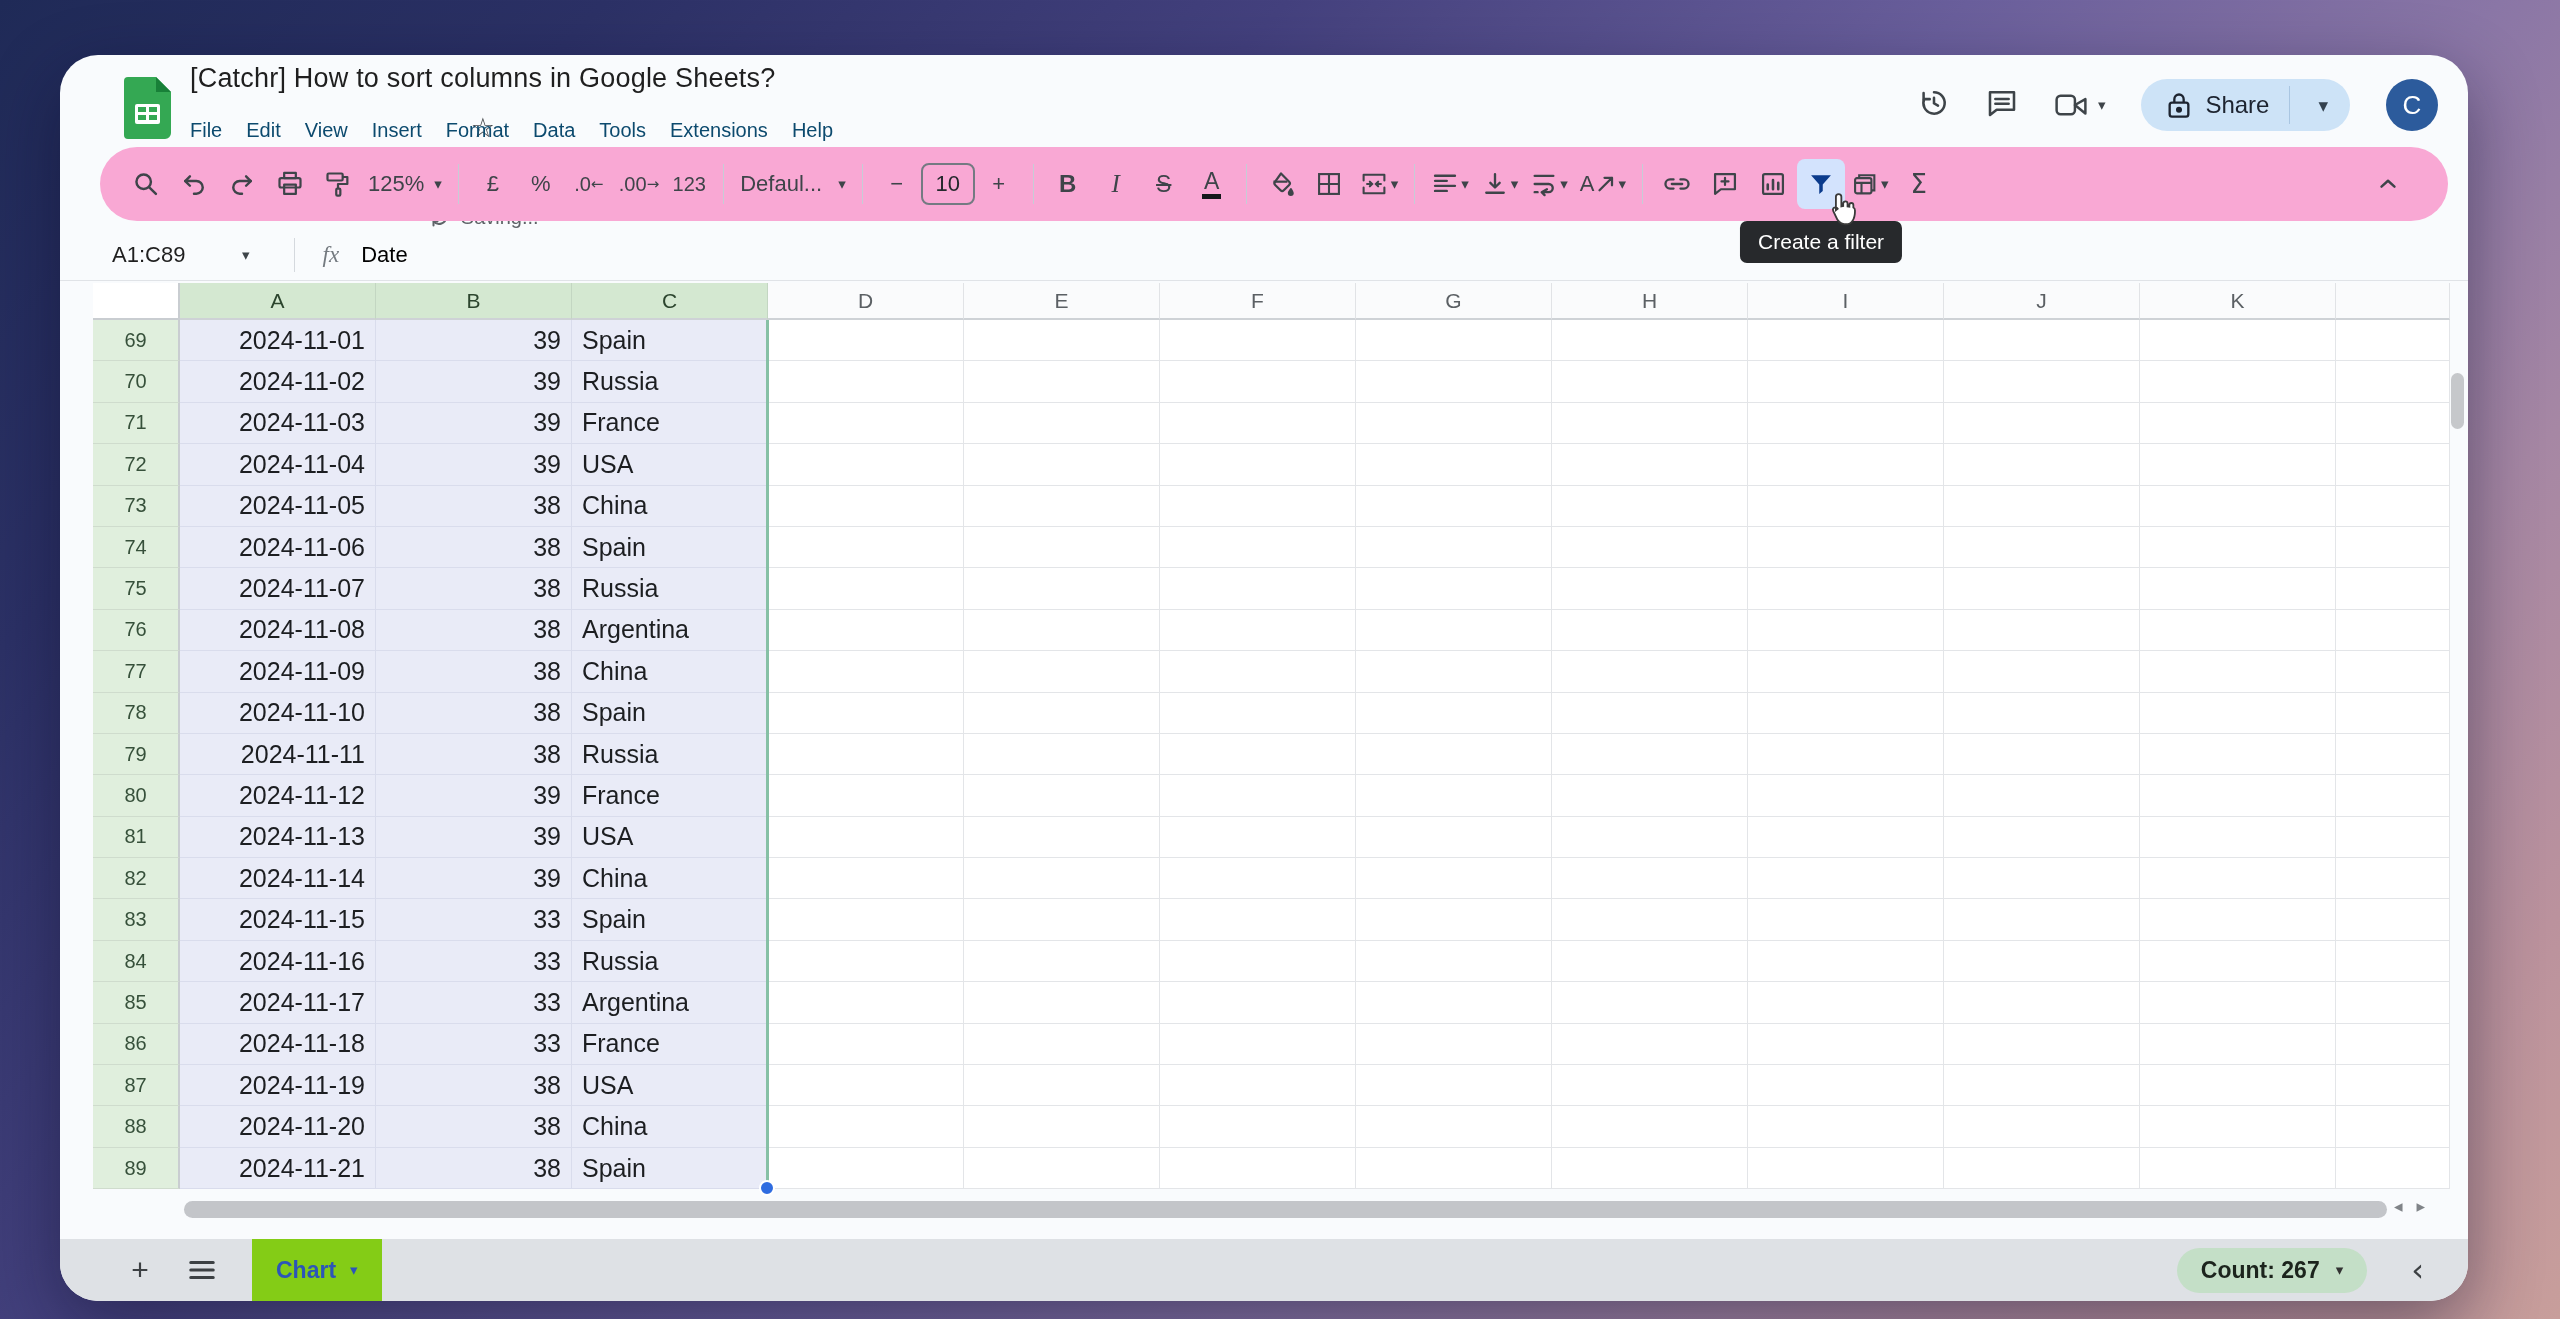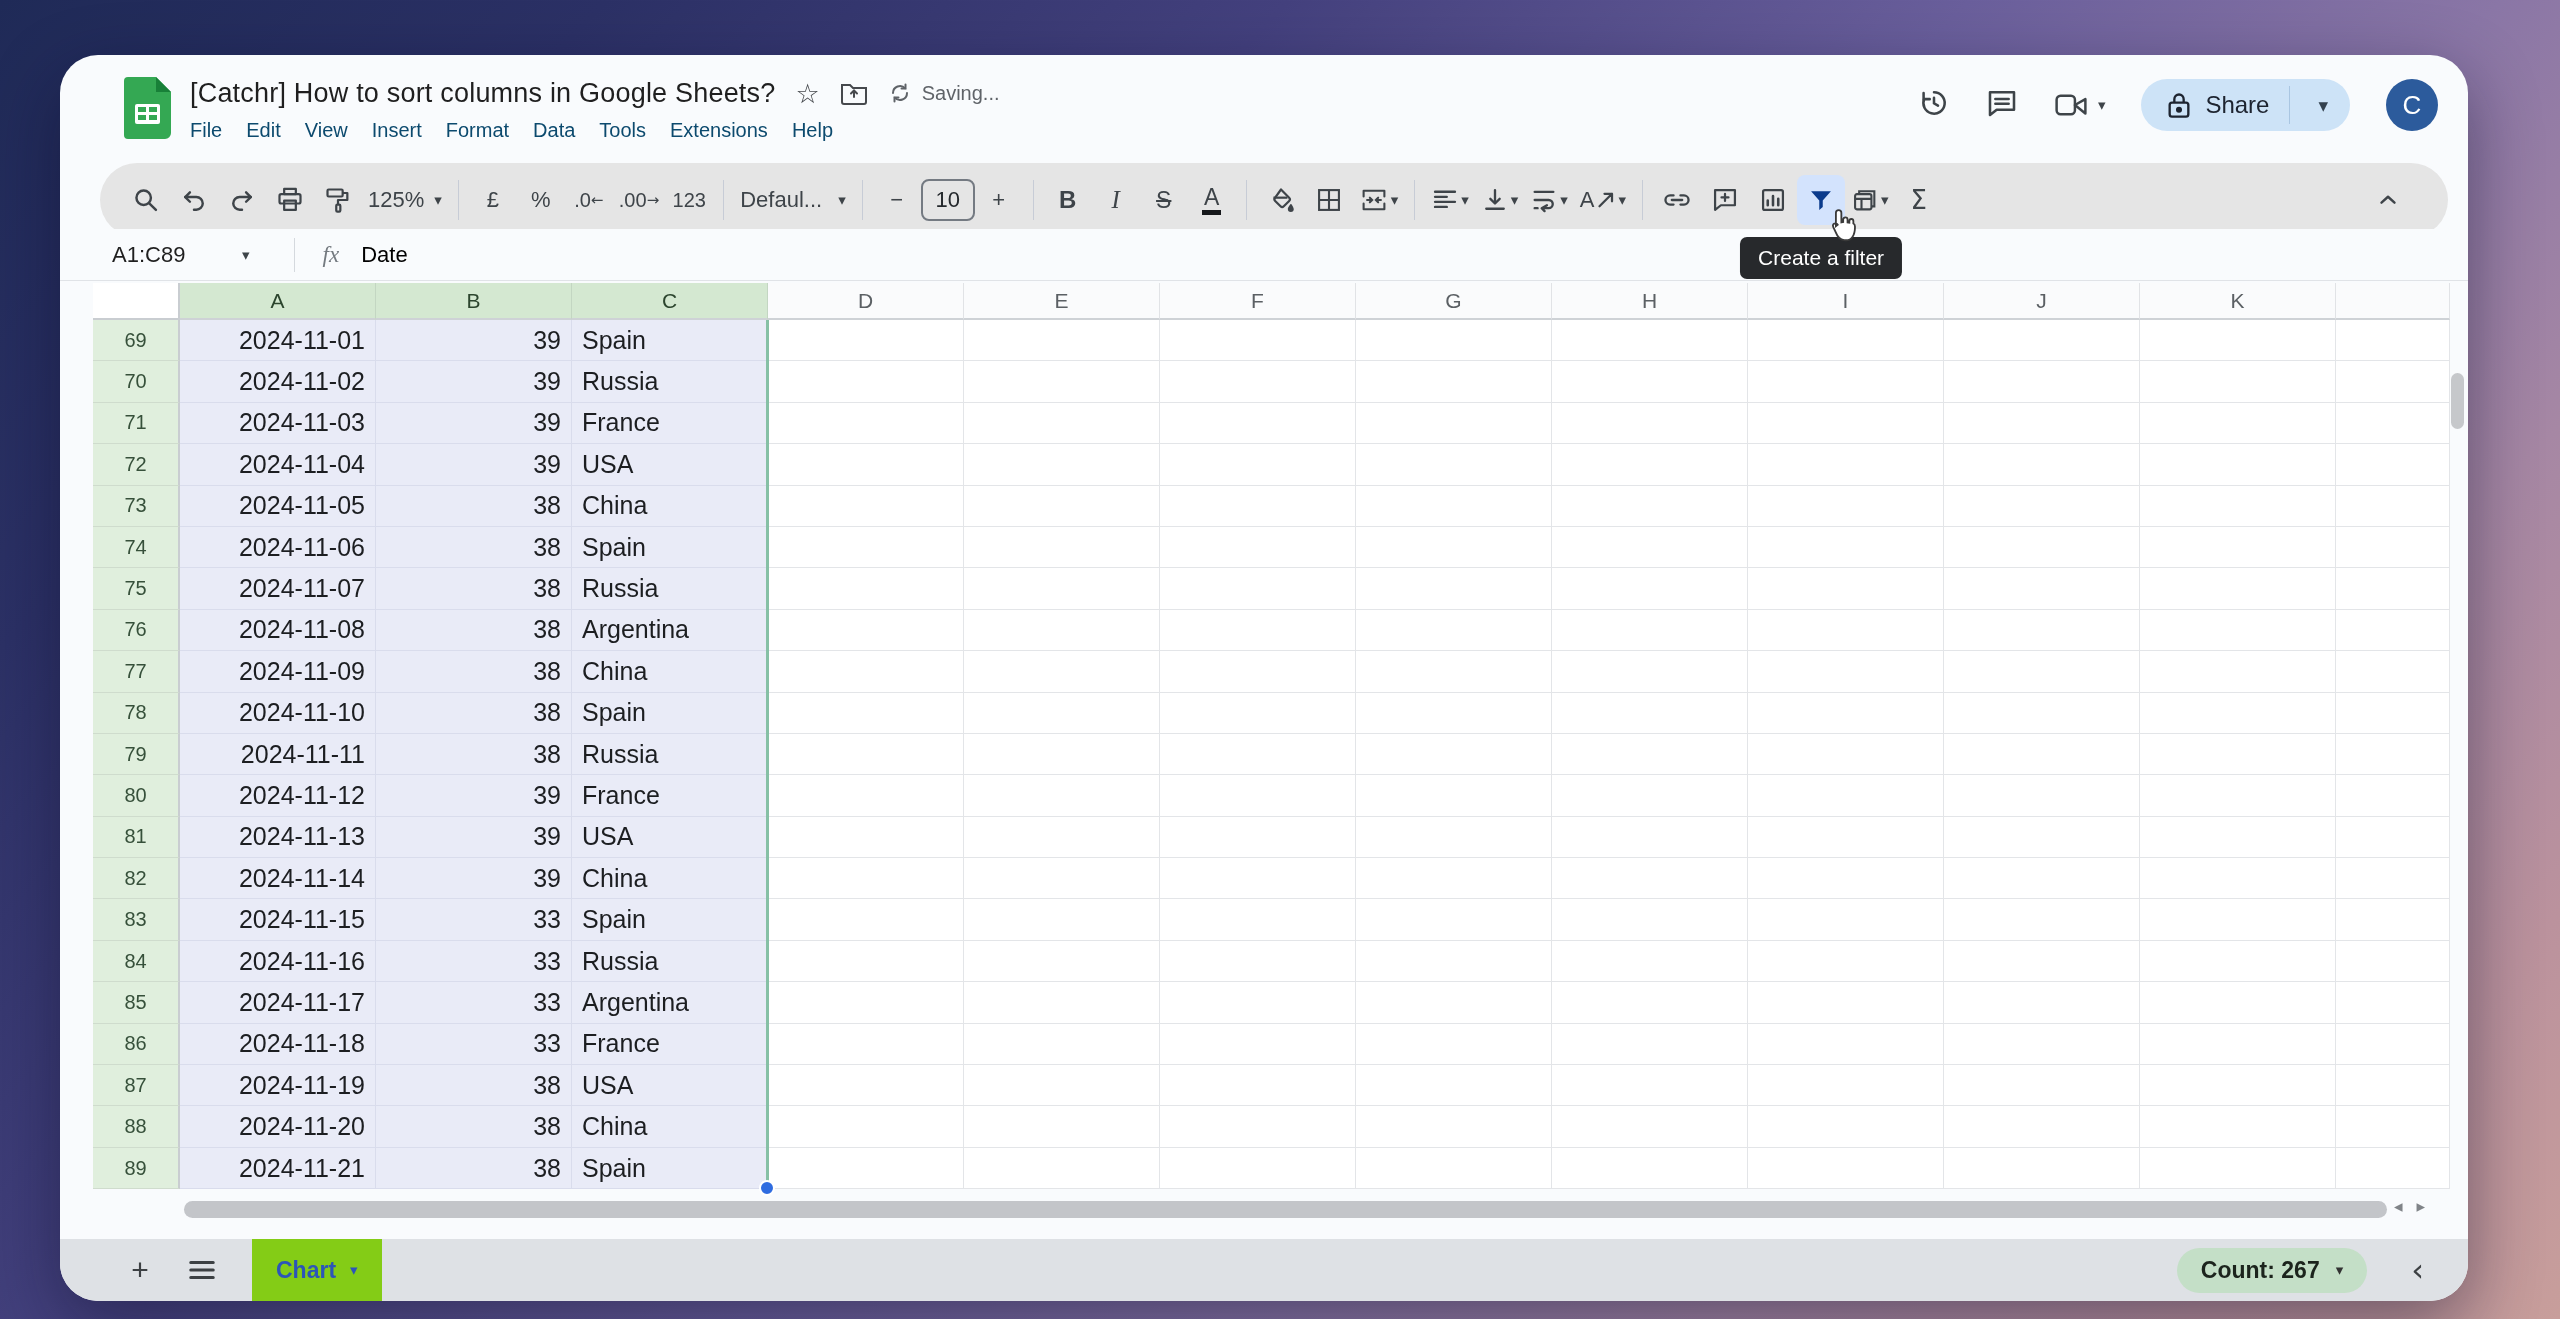--- a/index.html
+++ b/index.html
@@ -11,36 +11,36 @@
   }
   .uicon { font-family:"DejaVu Sans", sans-serif; }
 
   .window {
     position:absolute; left:60px; top:55px; width:2408px; height:1246px;
     background:#f9fbfd; border-radius:38px; box-shadow:0 24px 70px rgba(10,10,40,.45);
   }
 
   
   .logo { position:absolute; left:64px; top:22px; width:47px; height:62px; }
-  .title-row { position:absolute; left:130px; top:20px; height:36px; display:flex; align-items:center; gap:20px; }
+  .title-row { position:absolute; left:130px; top:8px; height:36px; display:flex; align-items:center; gap:20px;flex-direction:column; }
   .doc-title { font-size:27px; letter-spacing:.2px; color:#1f1f1f; }
   .title-ic { color:#46494d; font-size:27px; line-height:1; display:flex; align-items:center; }
   .saving { display:flex; align-items:center; gap:10px; color:#5f6368; font-size:20px; }
   .menubar { position:absolute; left:118px; top:60px; display:flex; }
   .menu-item { font-size:20px; color:#0c4a6e; padding:4px 12px; border-radius:8px; }
   .tb-right { position:absolute; right:30px; top:20px; height:60px; display:flex; align-items:center; gap:36px; }
   .share-btn { height:52px; border-radius:29px; background:#cde3f7; display:flex; align-items:center; padding:0 8px 0 26px; gap:14px; }
   .share-btn .lbl { font-size:24px; font-weight:500; color:#1d2430; }
   .share-div { width:1px; height:38px; background:#a9c6e2; margin-left:6px; }
   .share-caret { color:#33414f; font-size:19px; padding:0 14px; }
   .avatar { width:52px; height:52px; border-radius:50%; background:#2c5b9c; color:#fff; font-size:26px; font-weight:500;
             display:flex; align-items:center; justify-content:center; }
 
   
-  .toolbar { position:absolute; left:40px; top:108px; width:2348px; height:74px; background:#e5e5e5;
+  .toolbar { position:absolute; left:40px; top:92px; width:2348px; height:74px; background:#f9a8d4;
              border-radius:37px; display:flex; align-items:center; padding:0 22px; }
   .tbtn { min-width:48px; height:50px; border-radius:8px; display:flex; align-items:center; justify-content:center;
           color:#3e4449; font-size:22px; font-weight:500; padding:0 6px; position:relative; }
   .tbtn svg { display:block; }
   .tdiv { width:1px; height:40px; background:#c7ccd6; margin:0 10px; }
   .tcaret { font-size:15px; color:#3e4449; margin-left:2px; }
   .zoom-cb { display:flex; align-items:center; gap:8px; }
   .fontname { width:96px; text-align:left; white-space:nowrap; overflow:hidden; font-weight:400; }
   .sizebox { width:54px; height:42px; border:2px solid #747a82; border-radius:8px; display:flex; align-items:center;
              justify-content:center; font-size:22px; color:#24282c; }

